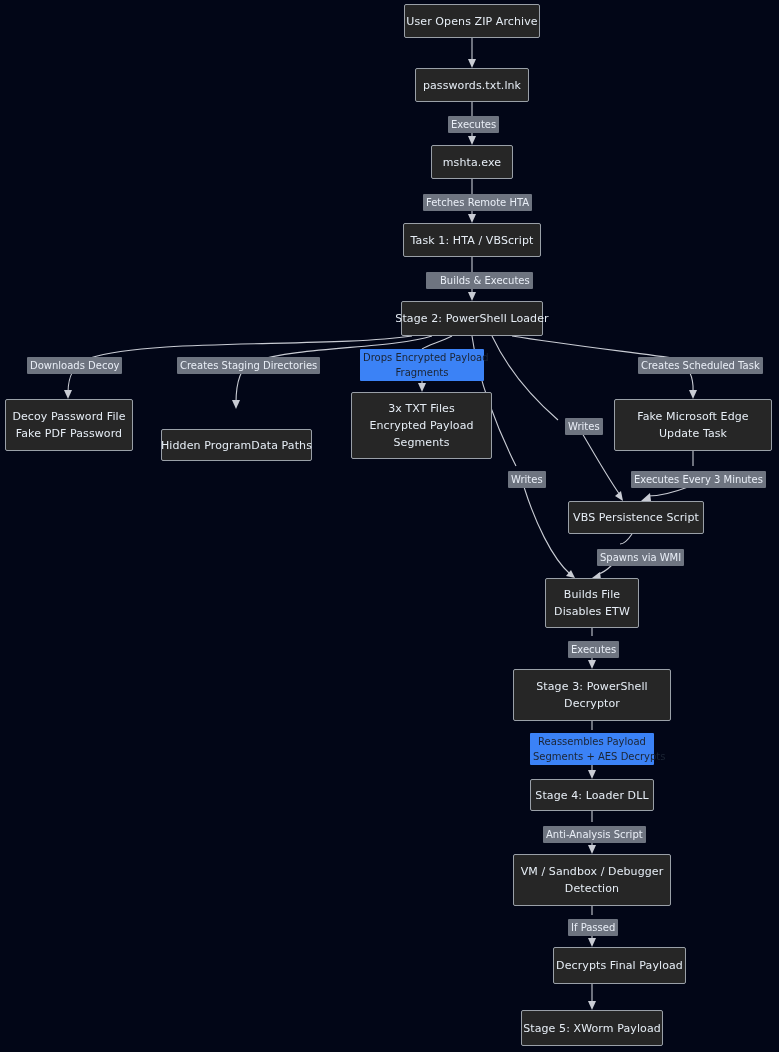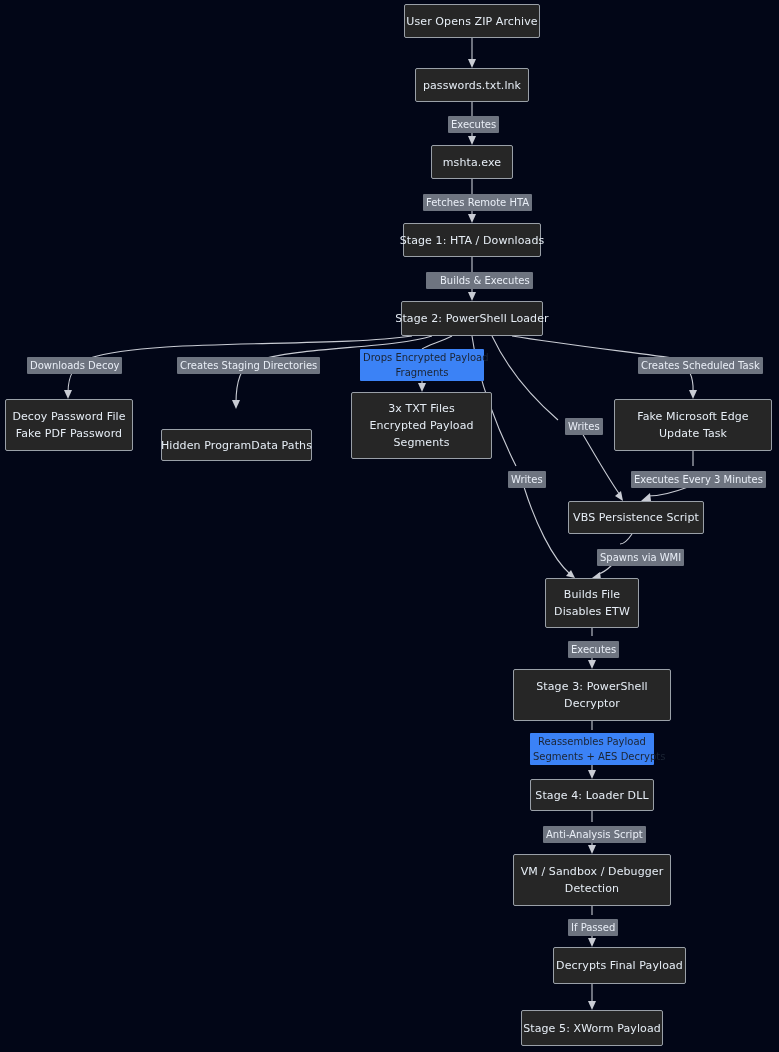--- a/index.html
+++ b/index.html
@@ -152,21 +152,21 @@
 
   <div class="node" style="left:415px;top:68px;width:114px;height:34px;">
     <span class="node-line">passwords.txt.lnk</span>
   </div>
 
   <div class="node" style="left:431px;top:145px;width:82px;height:34px;">
     <span class="node-line">mshta.exe</span>
   </div>
 
   <div class="node" style="left:403px;top:223px;width:138px;height:34px;">
-    <span class="node-line">Stage 1: HTA / Downloads</span>
+    <span class="node-line">Task 1: HTA / VBScript</span>
   </div>
 
   <div class="node" style="left:401px;top:301px;width:142px;height:35px;">
     <span class="node-line">Stage 2: PowerShell Loader</span>
   </div>
 
   <div class="node" style="left:5px;top:399px;width:128px;height:52px;">
     <span class="node-line">Decoy Password File</span>
     <span class="node-line">Fake PDF Password</span>
   </div>

